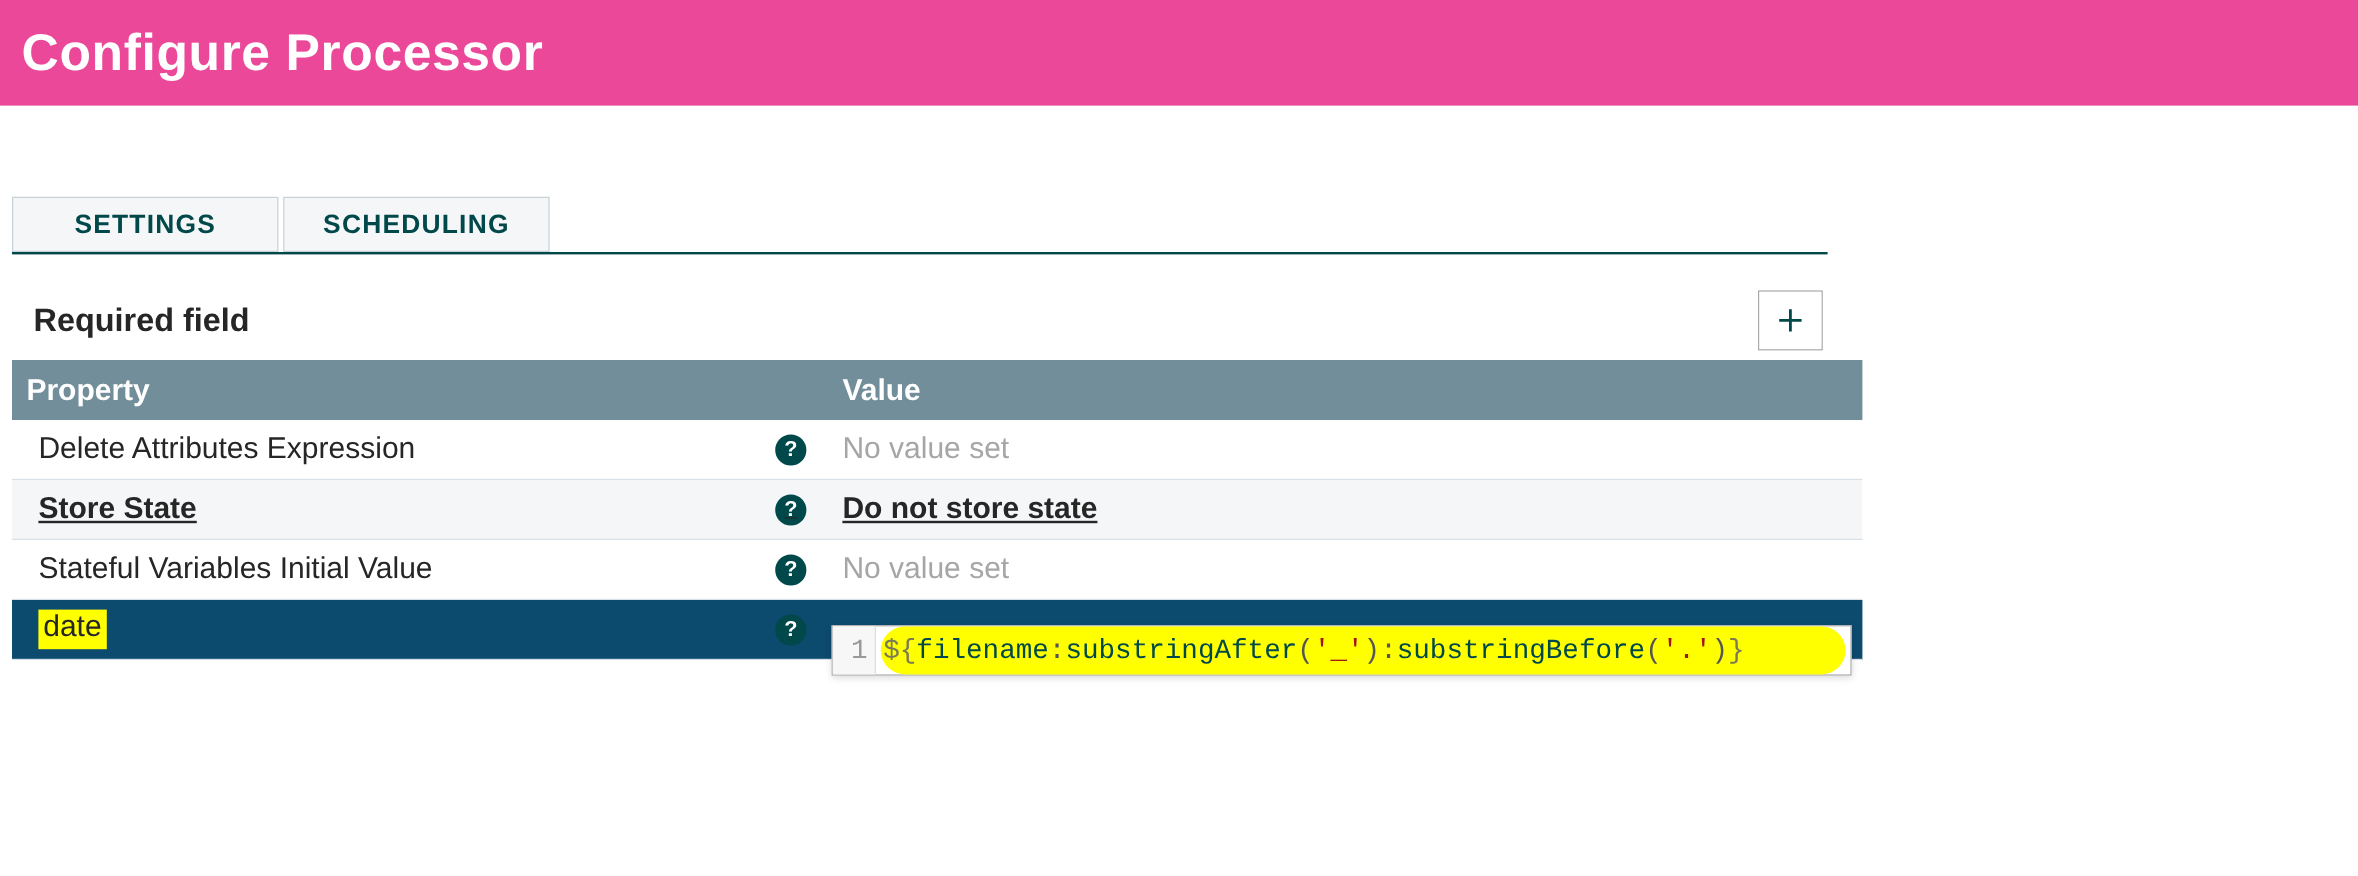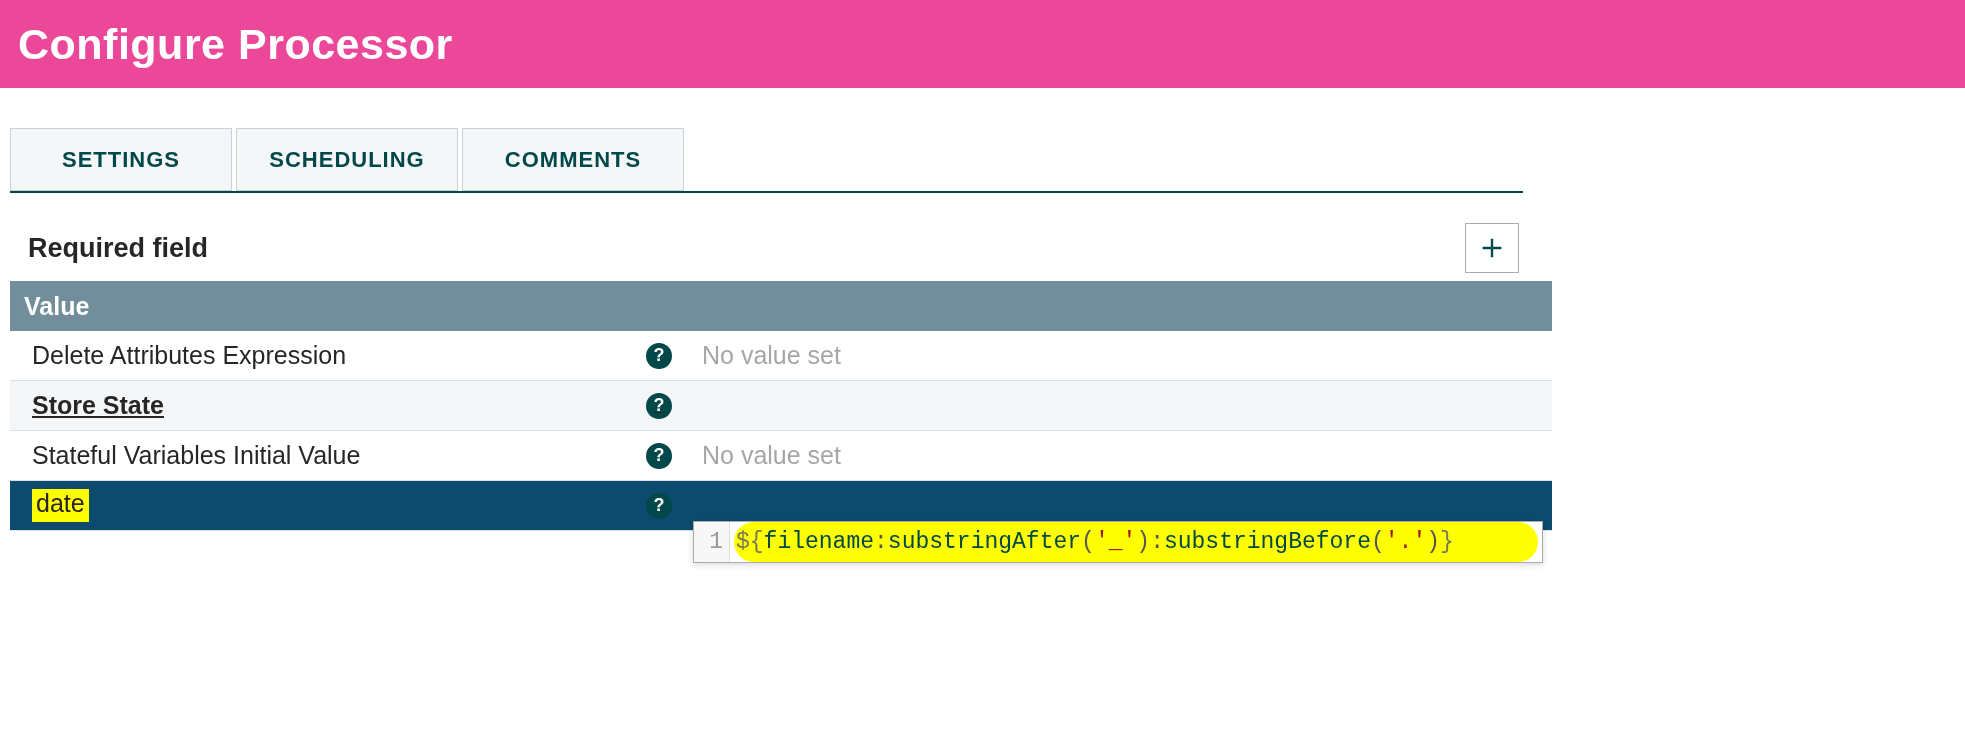--- a/index.html
+++ b/index.html
@@ -26,32 +26,33 @@
     padding: 0 10px;
     margin-top: 40px;
   }
   .tabs {
     display: flex;
     border-bottom: 2px solid #004849;
     width: 1513px;
   }
   .tab {
     width: 222px;
-    height: 63px;
+    height: 46px;
     display: flex;
     align-items: center;
     justify-content: center;
     font-size: 22px;
     font-weight: 600;
     color: #004849;
     background: #f4f6f7;
     border: 1px solid #c7d2d7;
     margin-right: 4px;
     cursor: pointer;
     letter-spacing: 1px;
+    margin-top: 36px;
   }
   .tab.active {
     background: #fff;
     color: #262626;
     border: 2px solid #004849;
     border-bottom: 2px solid #fff;
     margin-bottom: -2px;
     z-index: 2;
   }
   .required-row {
@@ -200,55 +201,58 @@
 <body>
 
 <div class="header">
   <h1>Configure Processor</h1>
 </div>
 
 <div class="tabs-wrap">
   <div class="tabs">
     <div class="tab">SETTINGS</div>
     <div class="tab">SCHEDULING</div>
-    <div class="tab">COMMENTS</div>
   </div>
 </div>
 
 <div class="required-row">
   <div class="required-label">Required field</div>
   <div class="add-btn">
     <svg viewBox="0 0 24 24">
       <path d="M11 4h2v7h7v2h-7v7h-2v-7H4v-2h7z" fill="#004849"></path>
     </svg>
   </div>
 </div>
 
 <div class="table">
   <div class="thead">
+    <div class="col-prop">Property</div>
     <div class="col-val">Value</div>
     <div class="col-end"></div>
   </div>
 
   <div class="trow">
     <div class="col-prop">
       <span class="prop-name">Delete Attributes Expression</span>
       <span class="help-icon">?</span>
     </div>
     <div class="col-val">
         <span class="val-placeholder">No value set</span>
       </div>
     <div class="col-end"></div>
   </div>
 
   <div class="trow alt">
     <div class="col-prop">
       <span class="prop-name bold">Store State</span>
       <span class="help-icon">?</span>
     </div>
+    <div class="col-val">
+        <span class="val-bold">Do not store state</span>
+      </div>
     <div class="col-end"></div>
   </div>
 
   <div class="trow">
     <div class="col-prop">
       <span class="prop-name">Stateful Variables Initial Value</span>
       <span class="help-icon">?</span>
     </div>
     <div class="col-val">
         <span class="val-placeholder">No value set</span>

